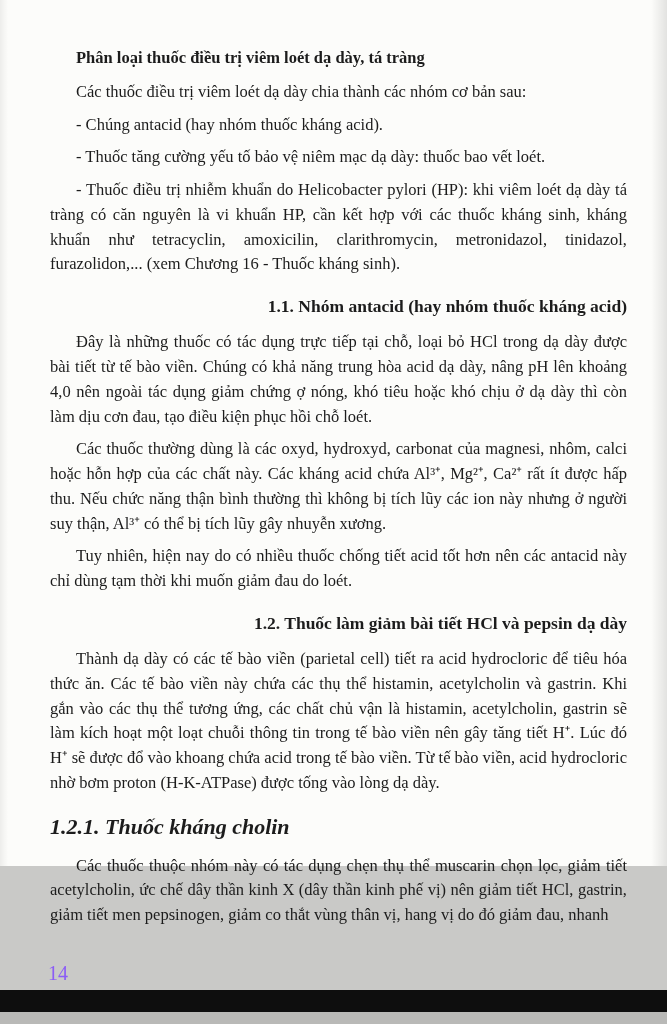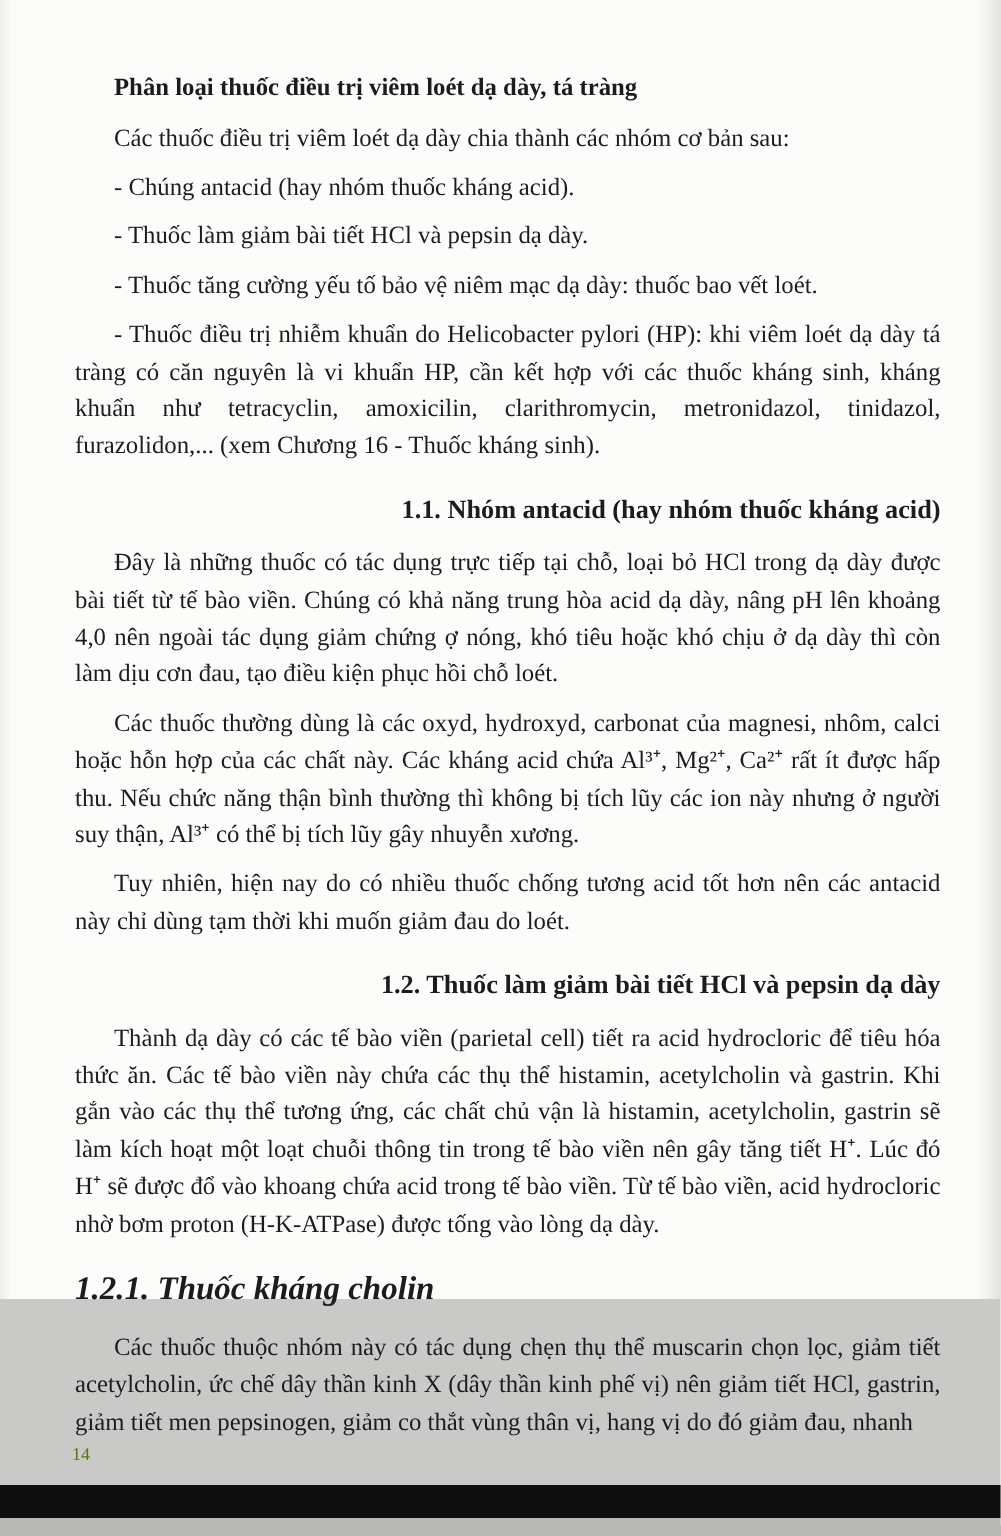--- a/index.html
+++ b/index.html
@@ -93,45 +93,44 @@
     margin: 14px 0 11px 0;
     text-align: left;
     text-indent: 0;
   }
   .italic {
   }
   .page-number {
     position: absolute;
     left: 48px;
     top: 962px;
-    font-size: 12px;
-    color: #4d7c0f;
+    font-size: 20px;
+    color: #8b5cf6;
   }
 </style>
 </head>
 <body>
 
 <div class="scan-page">
   <div class="content">
 
     <p class="doc-title">Phân loại thuốc điều trị viêm loét dạ dày, tá tràng</p>
 
     <p class="para">Các thuốc điều trị viêm loét dạ dày chia thành các nhóm cơ bản sau:</p>
 
     <p class="list-item">- Chúng antacid (hay nhóm thuốc kháng acid).</p>
-    <p class="list-item">- Thuốc làm giảm bài tiết HCl và pepsin dạ dày.</p>
     <p class="list-item">- Thuốc tăng cường yếu tố bảo vệ niêm mạc dạ dày: thuốc bao vết loét.</p>
 
     <p class="para"><span>- Thuốc điều trị nhiễm khuẩn do </span><span class="italic">Helicobacter pylori (HP)</span><span>: khi viêm loét dạ dày tá tràng có căn nguyên là vi khuẩn </span><span class="italic">HP</span><span>, cần kết hợp với các thuốc kháng sinh, kháng khuẩn như tetracyclin, amoxicilin, clarithromycin, metronidazol, tinidazol, furazolidon,... (xem Chương 16 - Thuốc kháng sinh).</span></p>
 
     <h2 class="section-heading">1.1. Nhóm antacid (hay nhóm thuốc kháng acid)</h2>
 
     <p class="para">Đây là những thuốc có tác dụng trực tiếp tại chỗ, loại bỏ HCl trong dạ dày được bài tiết từ tế bào viền. Chúng có khả năng trung hòa acid dạ dày, nâng pH lên khoảng 4,0 nên ngoài tác dụng giảm chứng ợ nóng, khó tiêu hoặc khó chịu ở dạ dày thì còn làm dịu cơn đau, tạo điều kiện phục hồi chỗ loét.</p>
     <p class="para">Các thuốc thường dùng là các oxyd, hydroxyd, carbonat của magnesi, nhôm, calci hoặc hỗn hợp của các chất này. Các kháng acid chứa Al³⁺, Mg²⁺, Ca²⁺ rất ít được hấp thu. Nếu chức năng thận bình thường thì không bị tích lũy các ion này nhưng ở người suy thận, Al³⁺ có thể bị tích lũy gây nhuyễn xương.</p>
-    <p class="para">Tuy nhiên, hiện nay do có nhiều thuốc chống tương acid tốt hơn nên các antacid này chỉ dùng tạm thời khi muốn giảm đau do loét.</p>
+    <p class="para">Tuy nhiên, hiện nay do có nhiều thuốc chống tiết acid tốt hơn nên các antacid này chỉ dùng tạm thời khi muốn giảm đau do loét.</p>
 
     <h2 class="section-heading">1.2. Thuốc làm giảm bài tiết HCl và pepsin dạ dày</h2>
 
     <p class="para">Thành dạ dày có các tế bào viền (parietal cell) tiết ra acid hydrocloric để tiêu hóa thức ăn. Các tế bào viền này chứa các thụ thể histamin, acetylcholin và gastrin. Khi gắn vào các thụ thể tương ứng, các chất chủ vận là histamin, acetylcholin, gastrin sẽ làm kích hoạt một loạt chuỗi thông tin trong tế bào viền nên gây tăng tiết H⁺. Lúc đó H⁺ sẽ được đổ vào khoang chứa acid trong tế bào viền. Từ tế bào viền, acid hydrocloric nhờ bơm proton (H-K-ATPase) được tống vào lòng dạ dày.</p>
 
     <h3 class="subsection-heading">1.2.1. Thuốc kháng cholin</h3>
 
     <p class="para">Các thuốc thuộc nhóm này có tác dụng chẹn thụ thể muscarin chọn lọc, giảm tiết acetylcholin, ức chế dây thần kinh X (dây thần kinh phế vị) nên giảm tiết HCl, gastrin, giảm tiết men pepsinogen, giảm co thắt vùng thân vị, hang vị do đó giảm đau, nhanh</p>
 
   </div>

